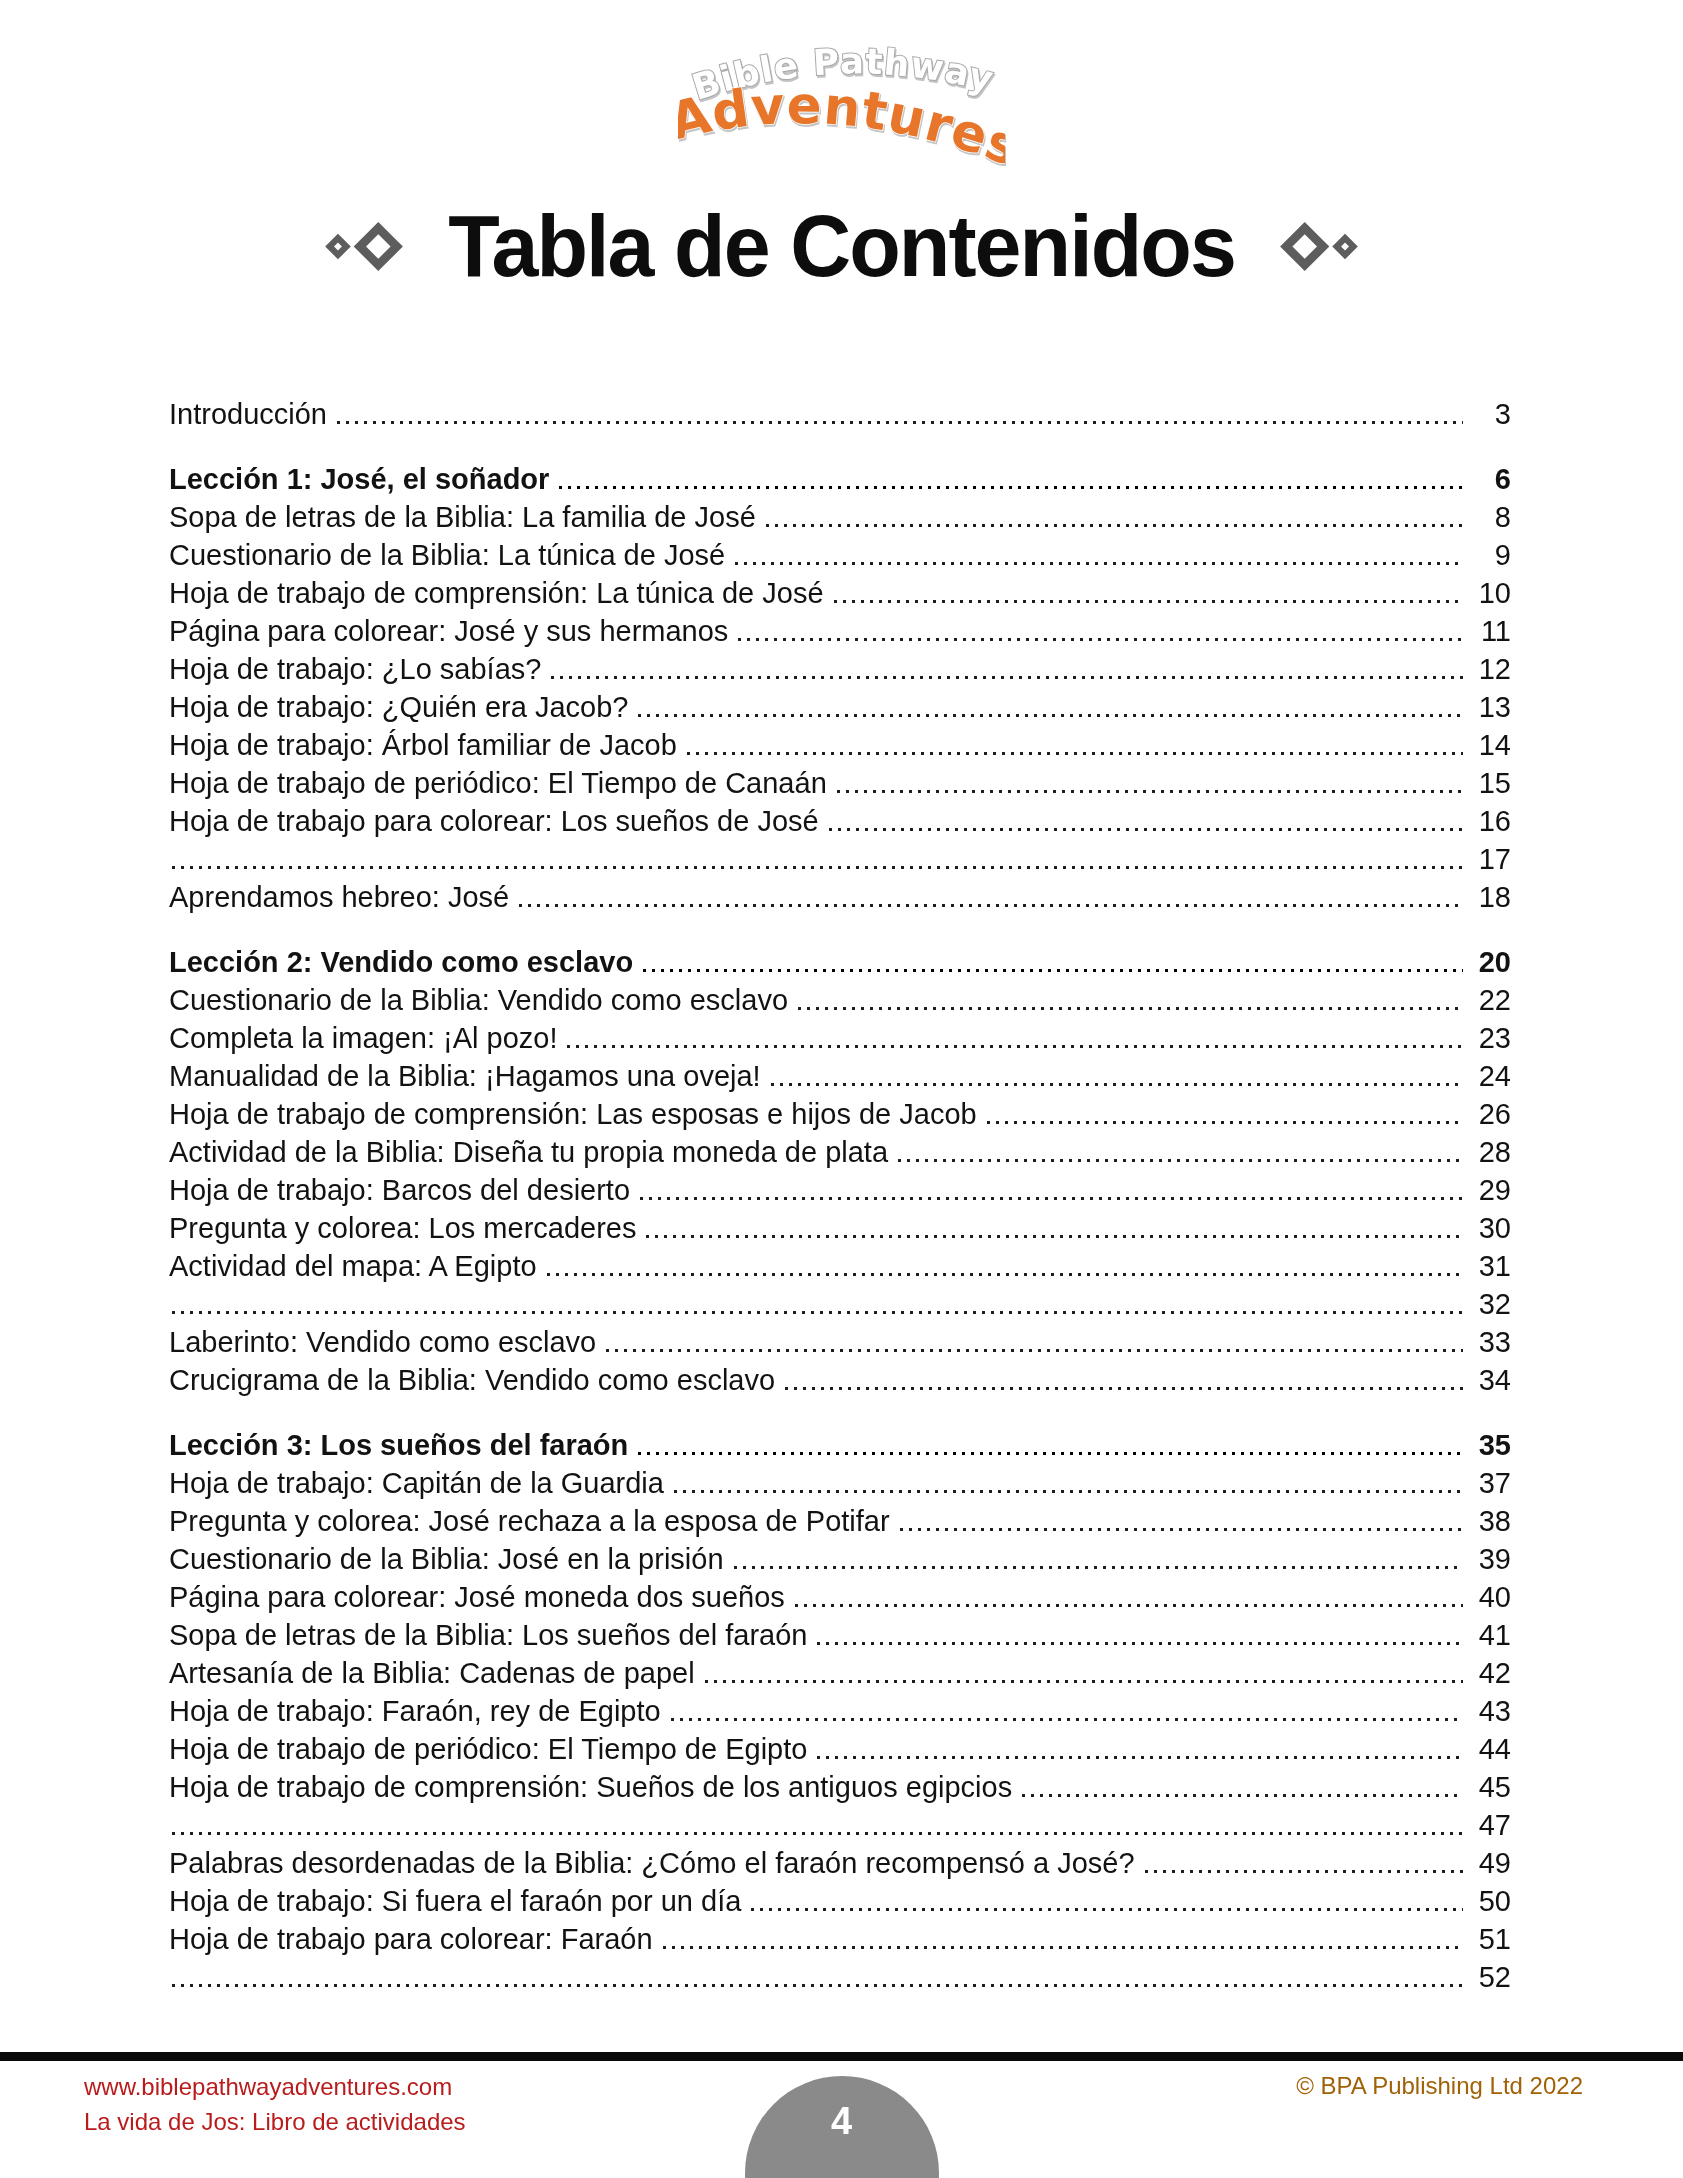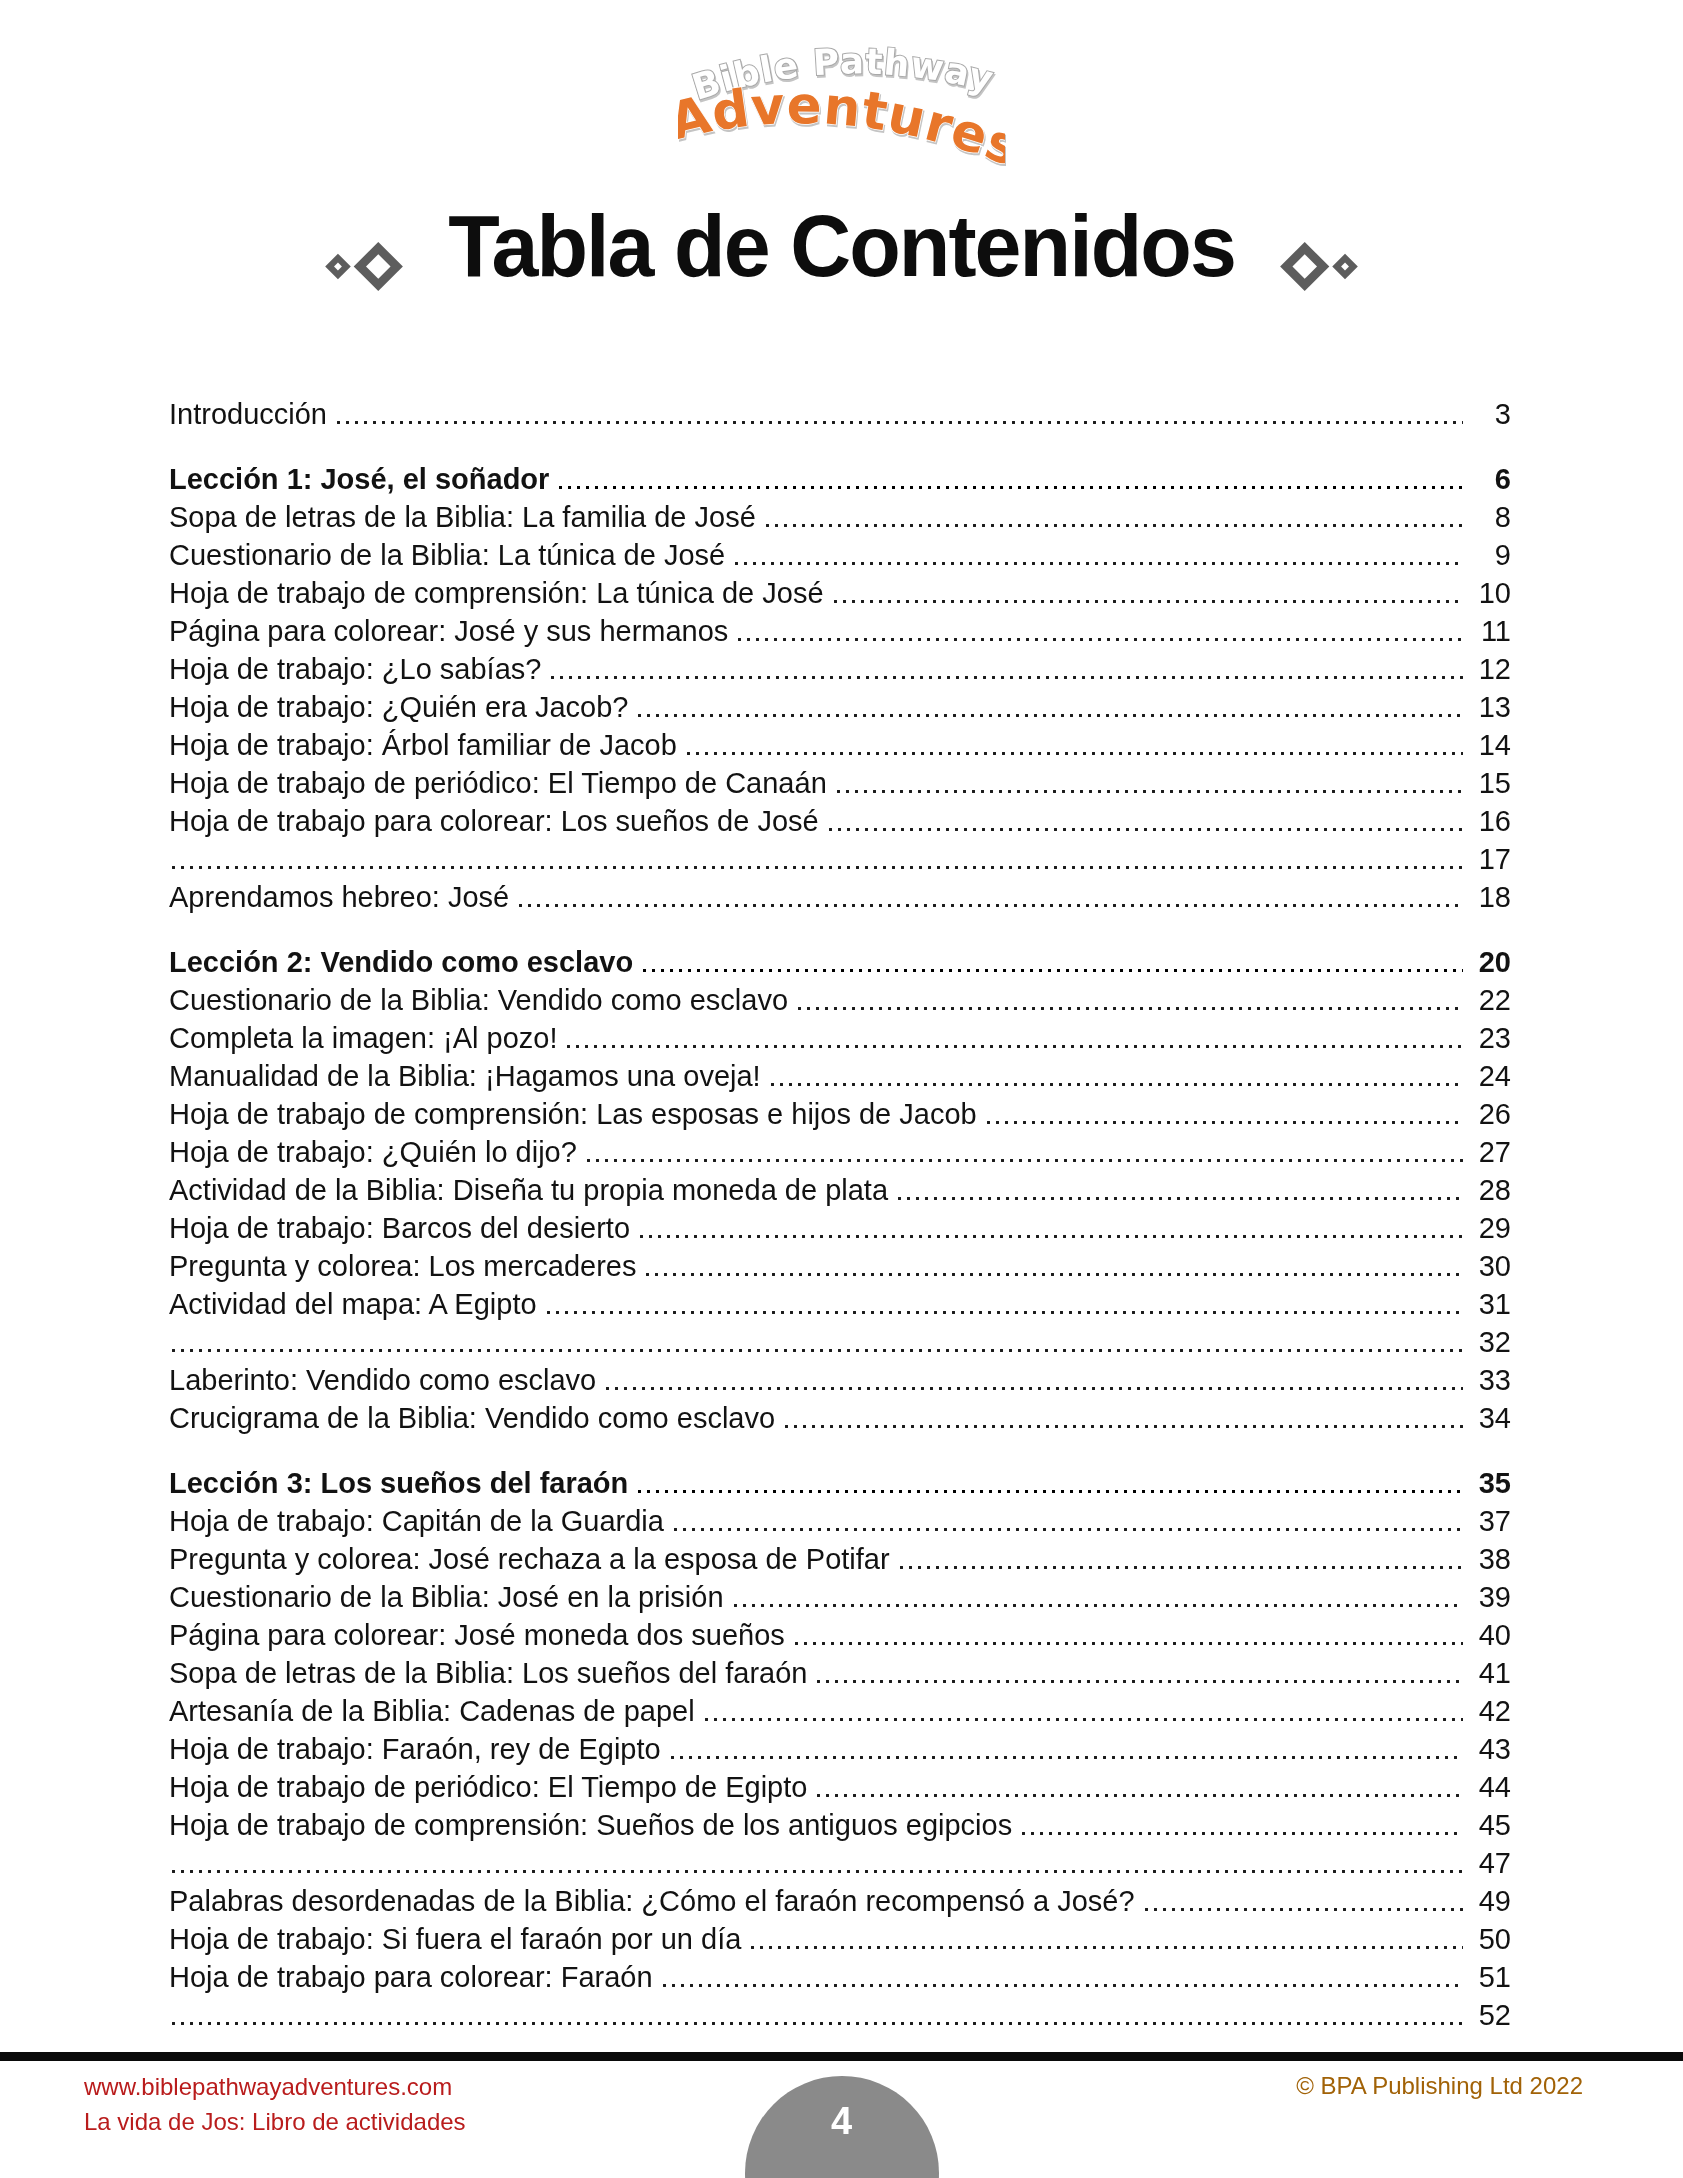--- a/index.html
+++ b/index.html
@@ -35,21 +35,21 @@
   .logo-bottom-text{
     font-family:"DejaVu Sans",sans-serif;
     font-weight:bold;font-size:52px;
     fill:var(--orange);stroke:#ffffff;stroke-width:1.5px;paint-order:stroke fill;
     letter-spacing:1px;
   }
 
   
   .title-row{
     position:absolute;top:196px;left:0;right:0;
-    display:flex;justify-content:center;align-items:flex-end;gap:26px;
+    display:flex;justify-content:center;align-items:center;gap:26px;
   }
   .title-row h1{
     margin:0;
     font-size:87px;
     font-weight:bold;
     letter-spacing:-2px;
     color:#0d0d0d;
     white-space:nowrap;
     transform:scaleX(0.97);
   }
@@ -233,25 +233,20 @@
           <span class="lbl">Manualidad de la Biblia: ¡Hagamos una oveja!</span>
           <span class="leader"></span>
           <span class="pg">24</span>
         </div>
         <div class="row">
           <span class="lbl">Hoja de trabajo de comprensión: Las esposas e hijos de Jacob</span>
           <span class="leader"></span>
           <span class="pg">26</span>
         </div>
         <div class="row">
-          <span class="lbl">Hoja de trabajo: ¿Quién lo dijo?</span>
-          <span class="leader"></span>
-          <span class="pg">27</span>
-        </div>
-        <div class="row">
           <span class="lbl">Actividad de la Biblia: Diseña tu propia moneda de plata</span>
           <span class="leader"></span>
           <span class="pg">28</span>
         </div>
         <div class="row">
           <span class="lbl">Hoja de trabajo: Barcos del desierto</span>
           <span class="leader"></span>
           <span class="pg">29</span>
         </div>
         <div class="row">

